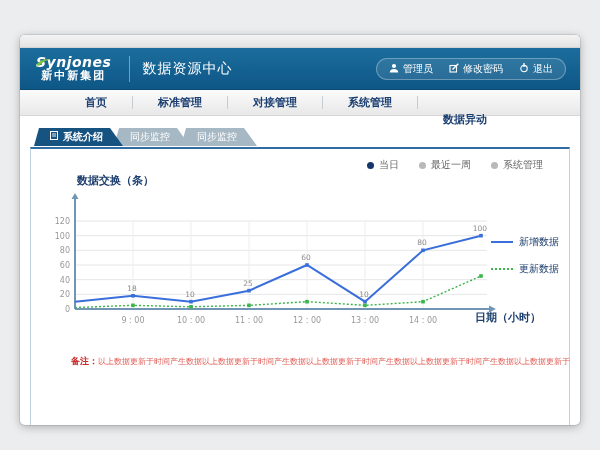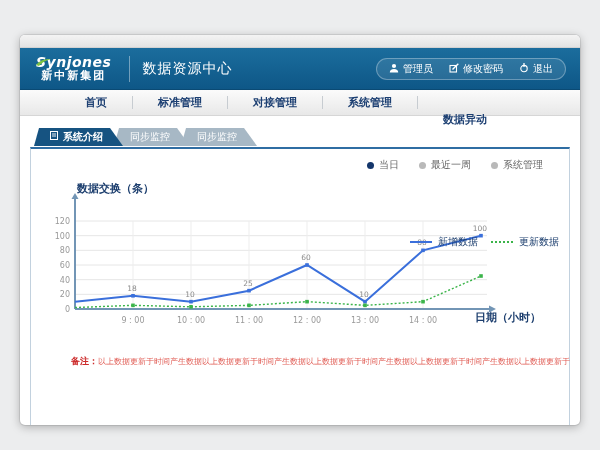--- a/index.html
+++ b/index.html
@@ -62,24 +62,24 @@
 
   
   .panel {
     position:absolute; left:10px; right:10px; top:112px; height:316px;
     border:1px solid #c2d1de; border-top:2px solid #2f6da3; background:#fff;
   }
   .radio-row { position:absolute; top:9px; right:26px; display:flex; gap:20px; }
   .radio-opt { display:flex; align-items:center; gap:5px; font-size:10px; color:#666; cursor:pointer; }
   .radio-dot { width:7px; height:7px; border-radius:50%; background:#b9b9b9; }
   .radio-dot.sel { background:#14366b; }
-  .ylabel { position:absolute; left:46px; top:24px; font-size:11px; font-weight:bold; color:#1c3e6e;margin-top:8px; }
+  .ylabel { position:absolute; left:46px; top:24px; font-size:11px; font-weight:bold; color:#1c3e6e; }
   .chart-wrap { position:absolute; left:16px; top:42px; }
   .xlabel { position:absolute; left:444px; top:161px; font-size:11px; font-weight:bold; color:#1c3e6e; white-space:nowrap; }
-  .legend { position:absolute; right:10px; top:86px; display:flex; gap:13px; }
+  .legend { position:absolute; right:10px; top:86px; display:flex; flex-direction:column; gap:13px; }
   .legend-item { display:flex; align-items:center; gap:6px; font-size:10px; color:#1c3e6e; white-space:nowrap; }
   .legend-line-solid  { width:22px; height:0; border-top:2px solid #3a6fdb; }
   .legend-line-dotted { width:22px; height:0; border-top:2px dotted #3bb44a; }
   .footer-note { position:absolute; left:40px; top:206px; font-size:8px; color:#e05a52; white-space:nowrap;font-family:Liberation Mono, monospace; }
   .footer-note b { color:#cc2b2b; font-size:9px; }
 </style>
 </head>
 <body>
 
 <div class="window">

